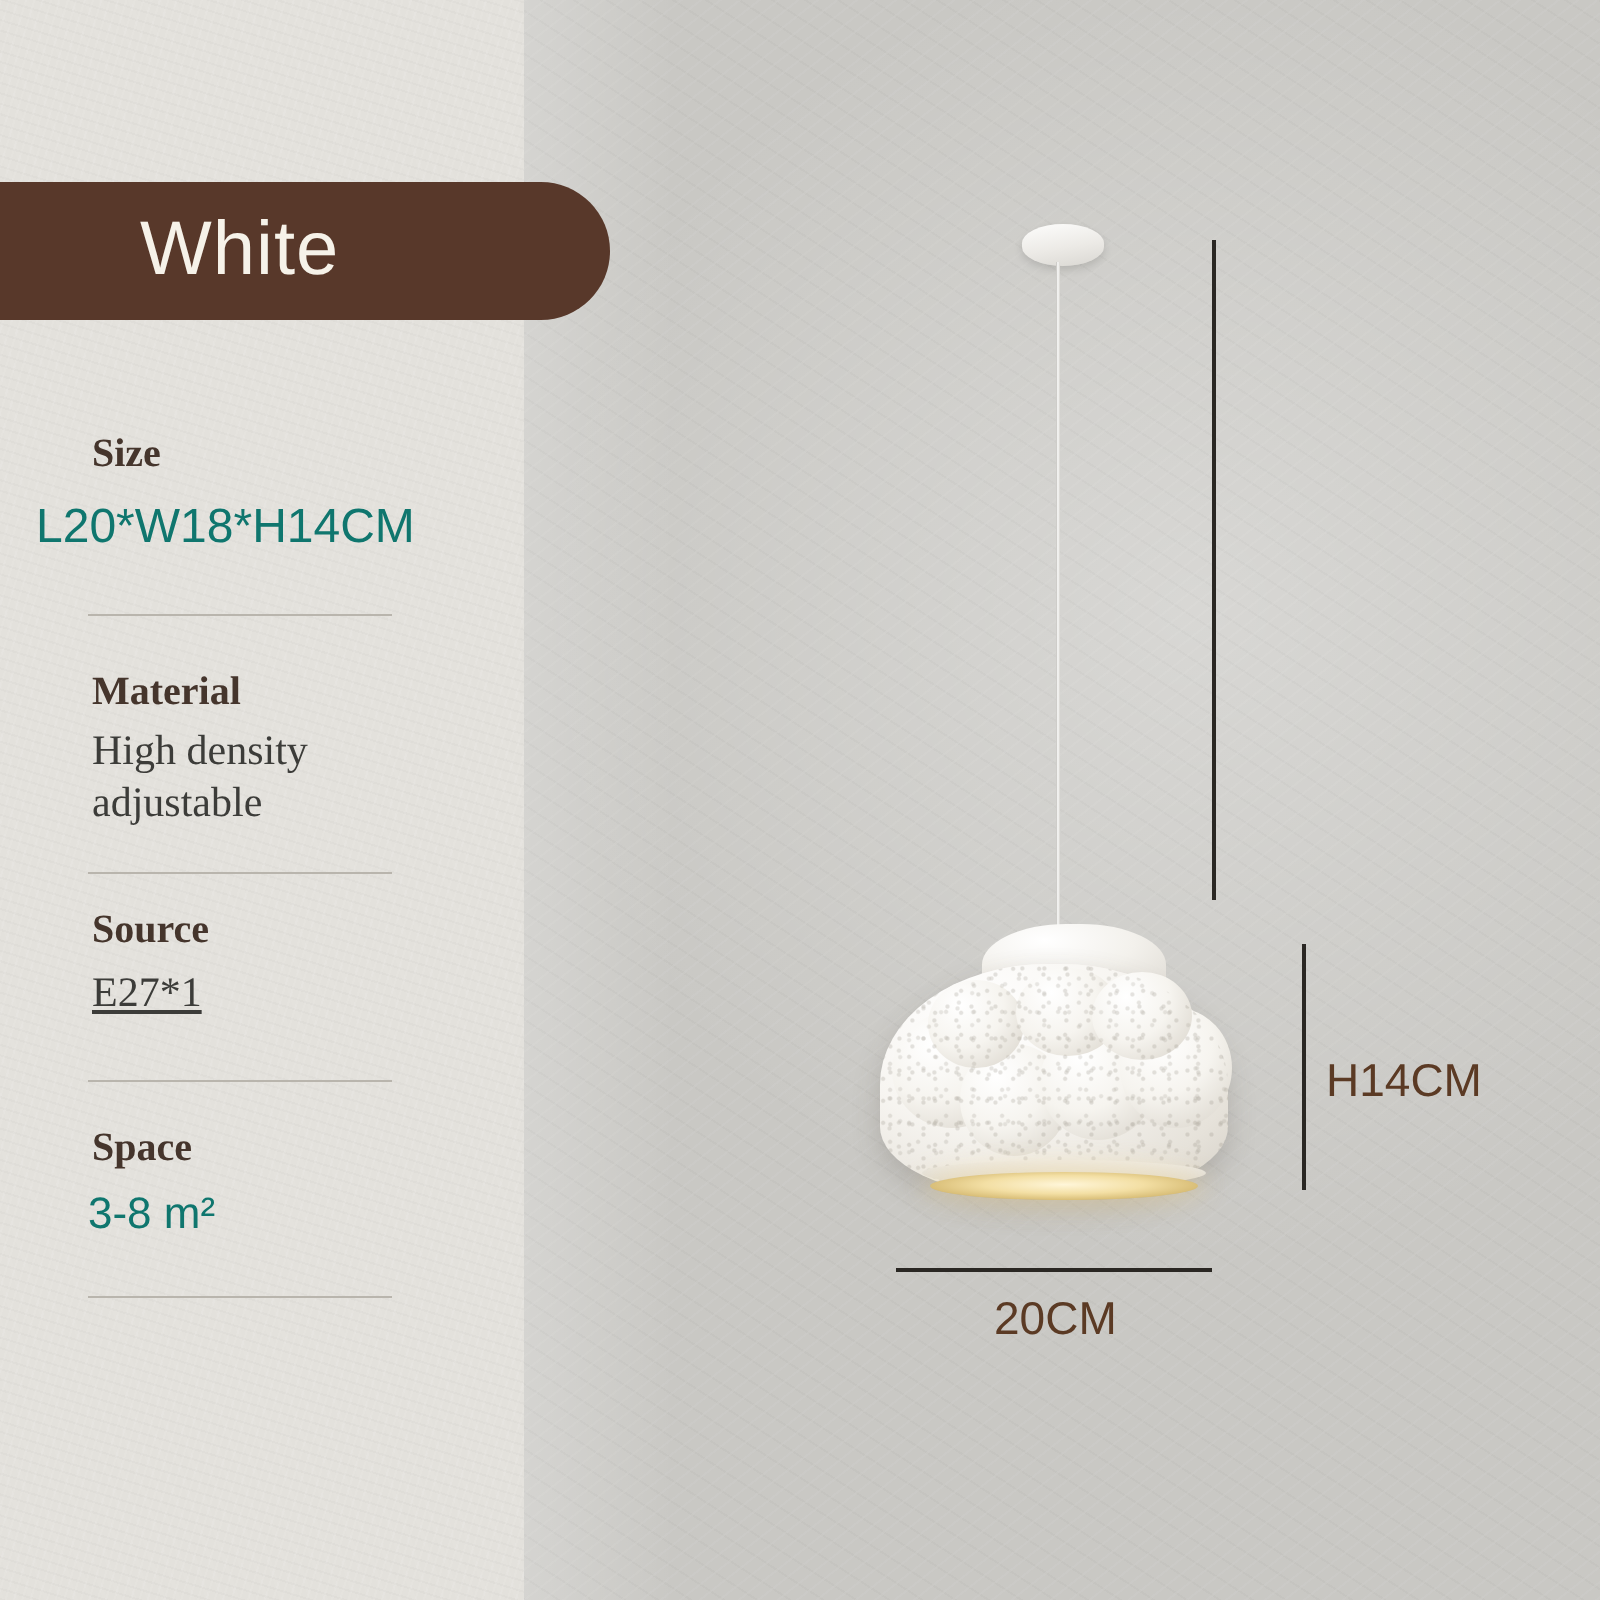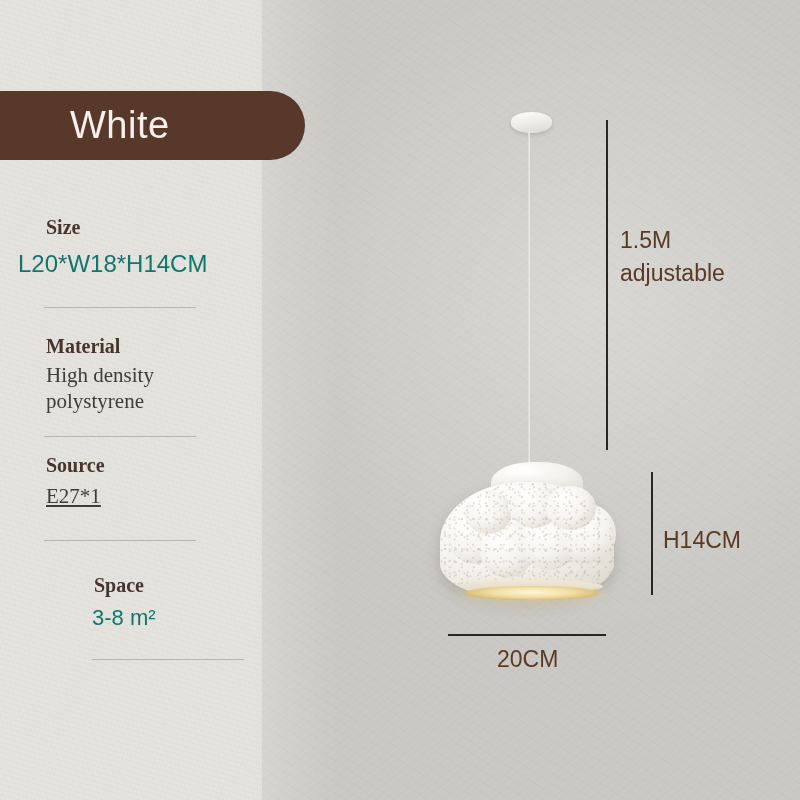--- a/index.html
+++ b/index.html
@@ -241,31 +241,31 @@
 
     <div class="spec-block">
       <div class="spec-label">Size</div>
       <div class="spec-value-sans">L20*W18*H14CM</div>
       <div class="spec-rule" style="margin-top:28px;"></div>
     </div>
 
     <div class="spec-block" style="margin-top:26px;">
       <div class="spec-label">Material</div>
       <div class="spec-value-serif">High density</div>
-      <div class="spec-value-serif" style="margin-top:0;">polystyrene</div>
+      <div class="spec-value-serif" style="margin-top:0;">adjustable</div>
       <div class="spec-rule" style="margin-top:22px;"></div>
     </div>
 
     <div class="spec-block" style="margin-top:16px;">
       <div class="spec-label">Source</div>
       <div class="spec-value-serif" style="margin-top:6px;text-decoration:underline;">E27*1</div>
       <div class="spec-rule" style="margin-top:30px;"></div>
     </div>
 
-    <div class="spec-block" style="margin-top:32px;padding-left:48px;">
+    <div class="spec-block" style="margin-top:21px;">
       <div class="spec-label">Space</div>
       <div class="spec-value-sans" style="padding-left:44px;font-size:22px;margin-top:6px;">3-8 m²</div>
       <div class="spec-rule" style="margin-top:26px;"></div>
     </div>
 
   </div>
 
   <div class="canopy"></div>
   <div class="cord"></div>
 
@@ -280,24 +280,20 @@
     <div class="lobe" style="left:30px; top:30px; width:48px; height:44px;"></div>
     <div class="lobe" style="left:74px; top:24px; width:52px; height:44px;"></div>
     <div class="lobe" style="left:112px; top:26px; width:50px; height:44px;"></div>
 
     <div class="speckle"></div>
     <div class="lamp-lip"></div>
     <div class="lamp-glow"></div>
   </div>
 
   <div class="dim-line-v" style="left:606px; top:120px; height:330px;"></div>
-  <div class="dim-text" style="left:620px; top:224px;">
-    <span>1.5M</span><br>
-    <span>adjustable</span>
-  </div>
 
   <div class="dim-line-v" style="left:651px; top:472px; height:123px;"></div>
   <div class="dim-text" style="left:663px; top:524px;">H14CM</div>
 
   <div class="dim-line-h" style="left:448px; top:634px; width:158px;"></div>
   <div class="dim-text" style="left:497px; top:643px;">20CM</div>
 
 </div>
 
 </body></html>

